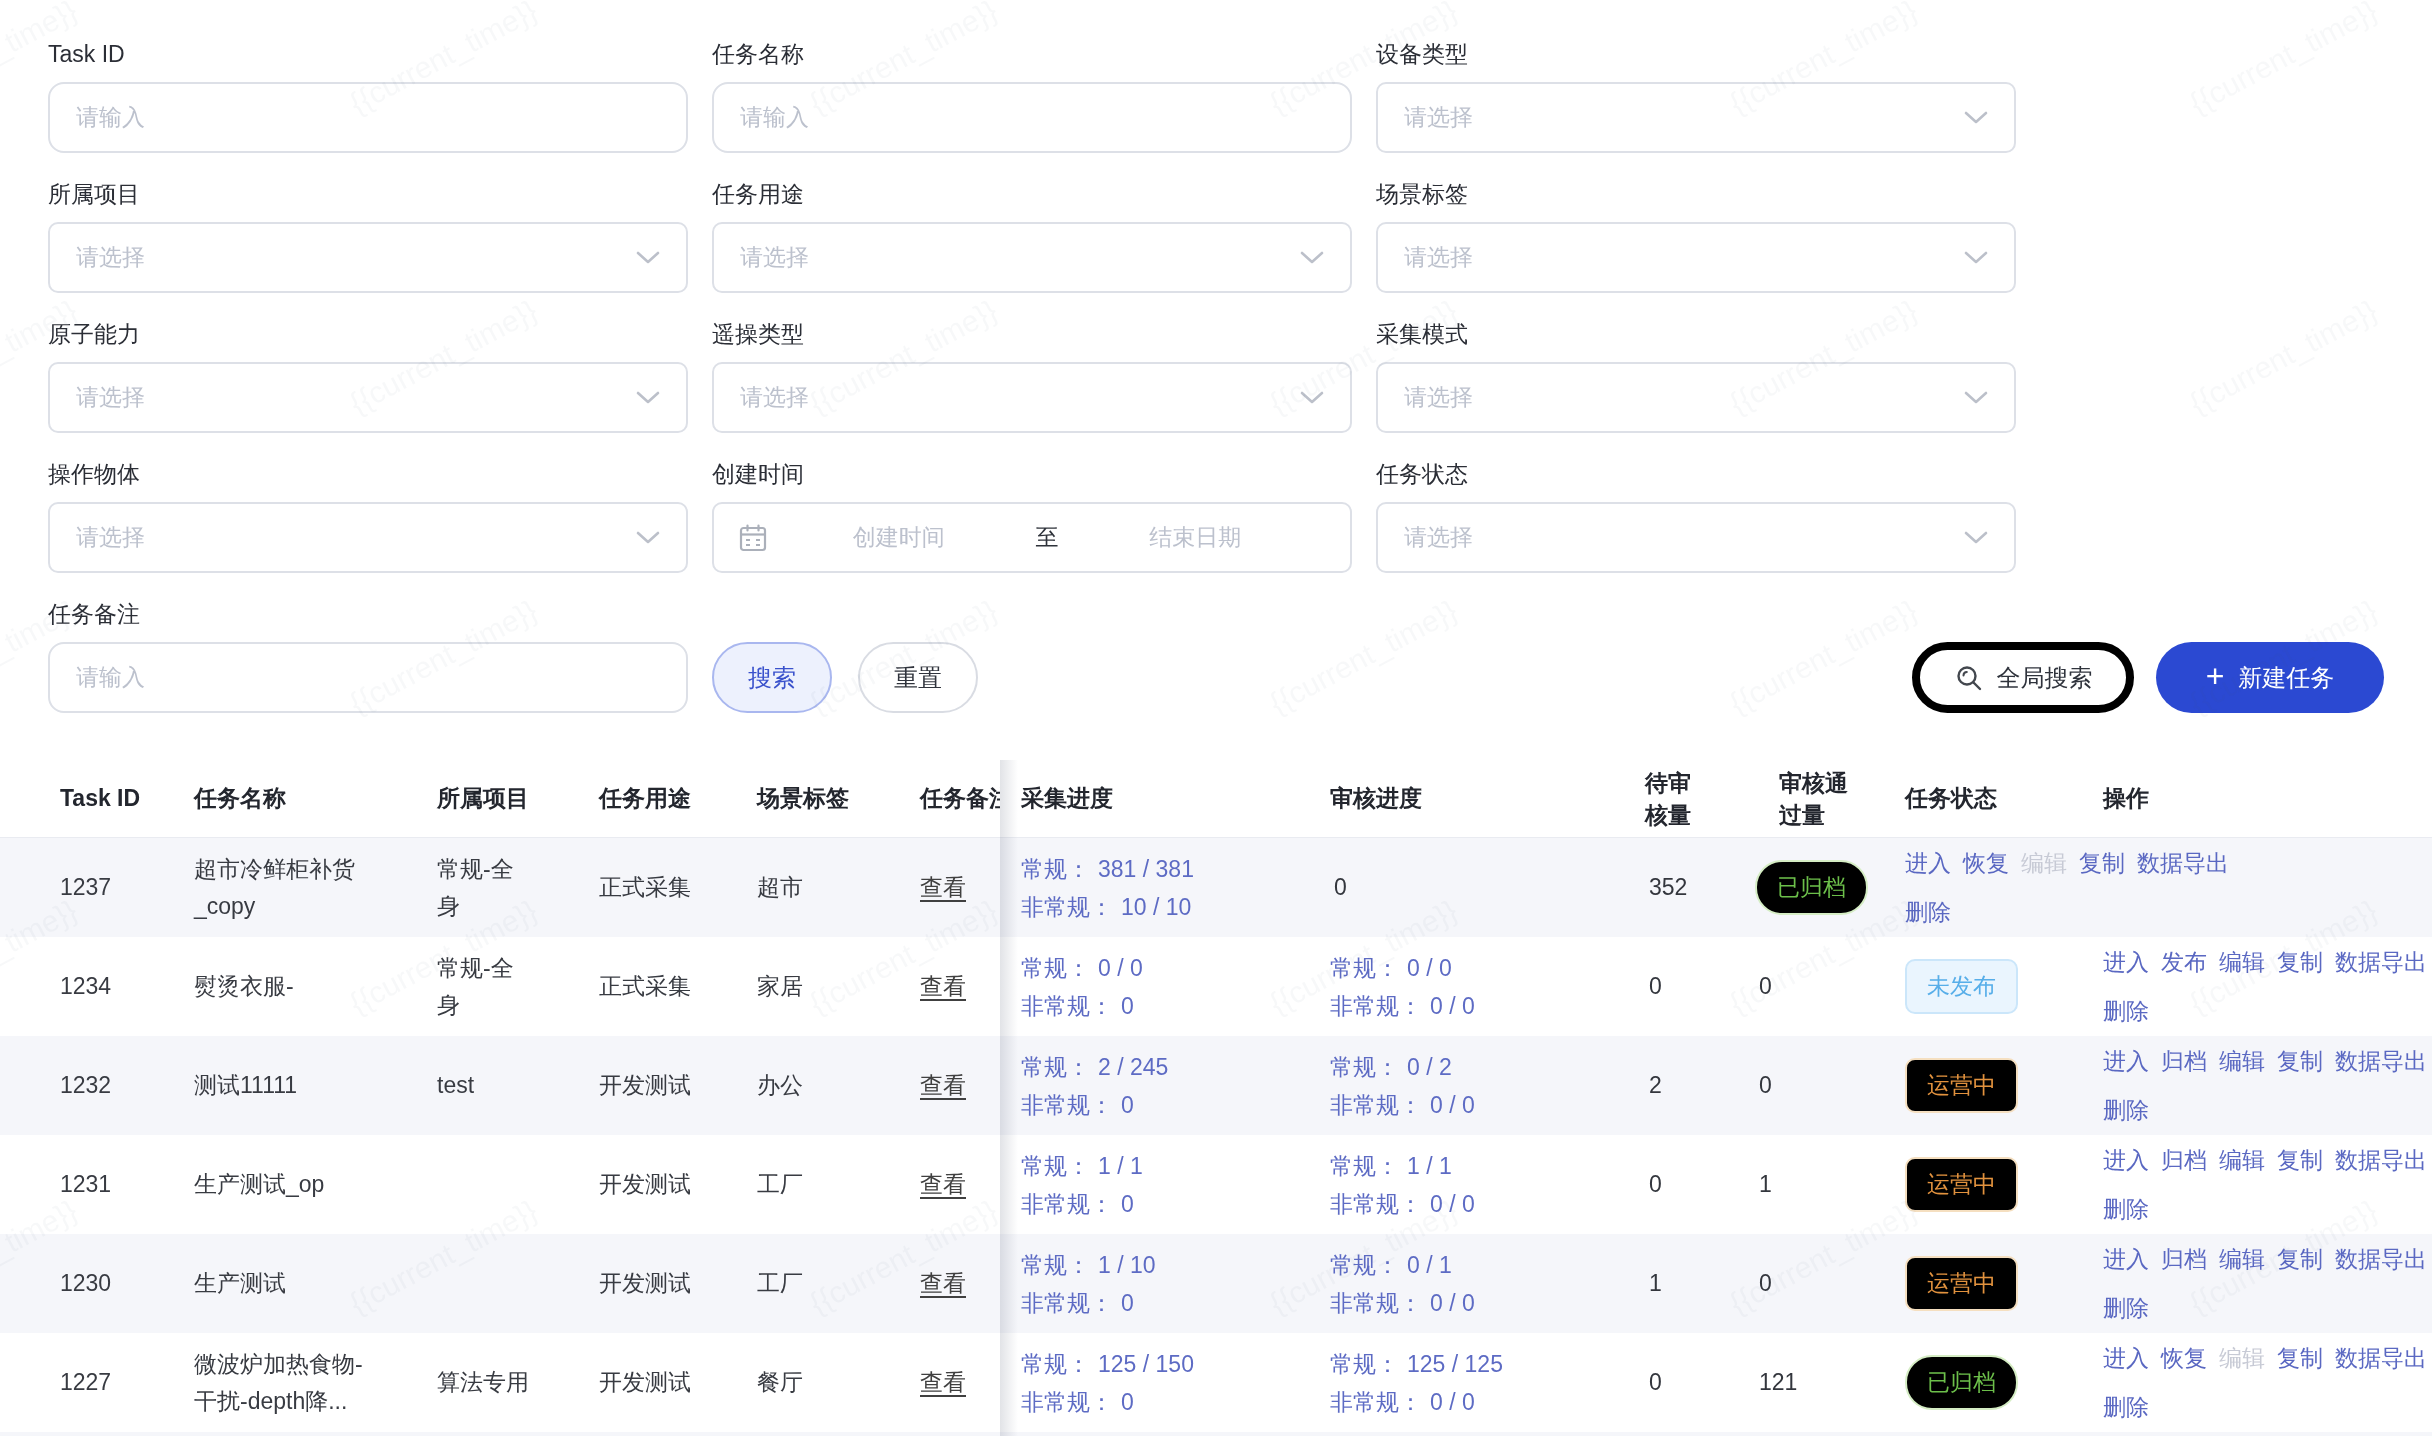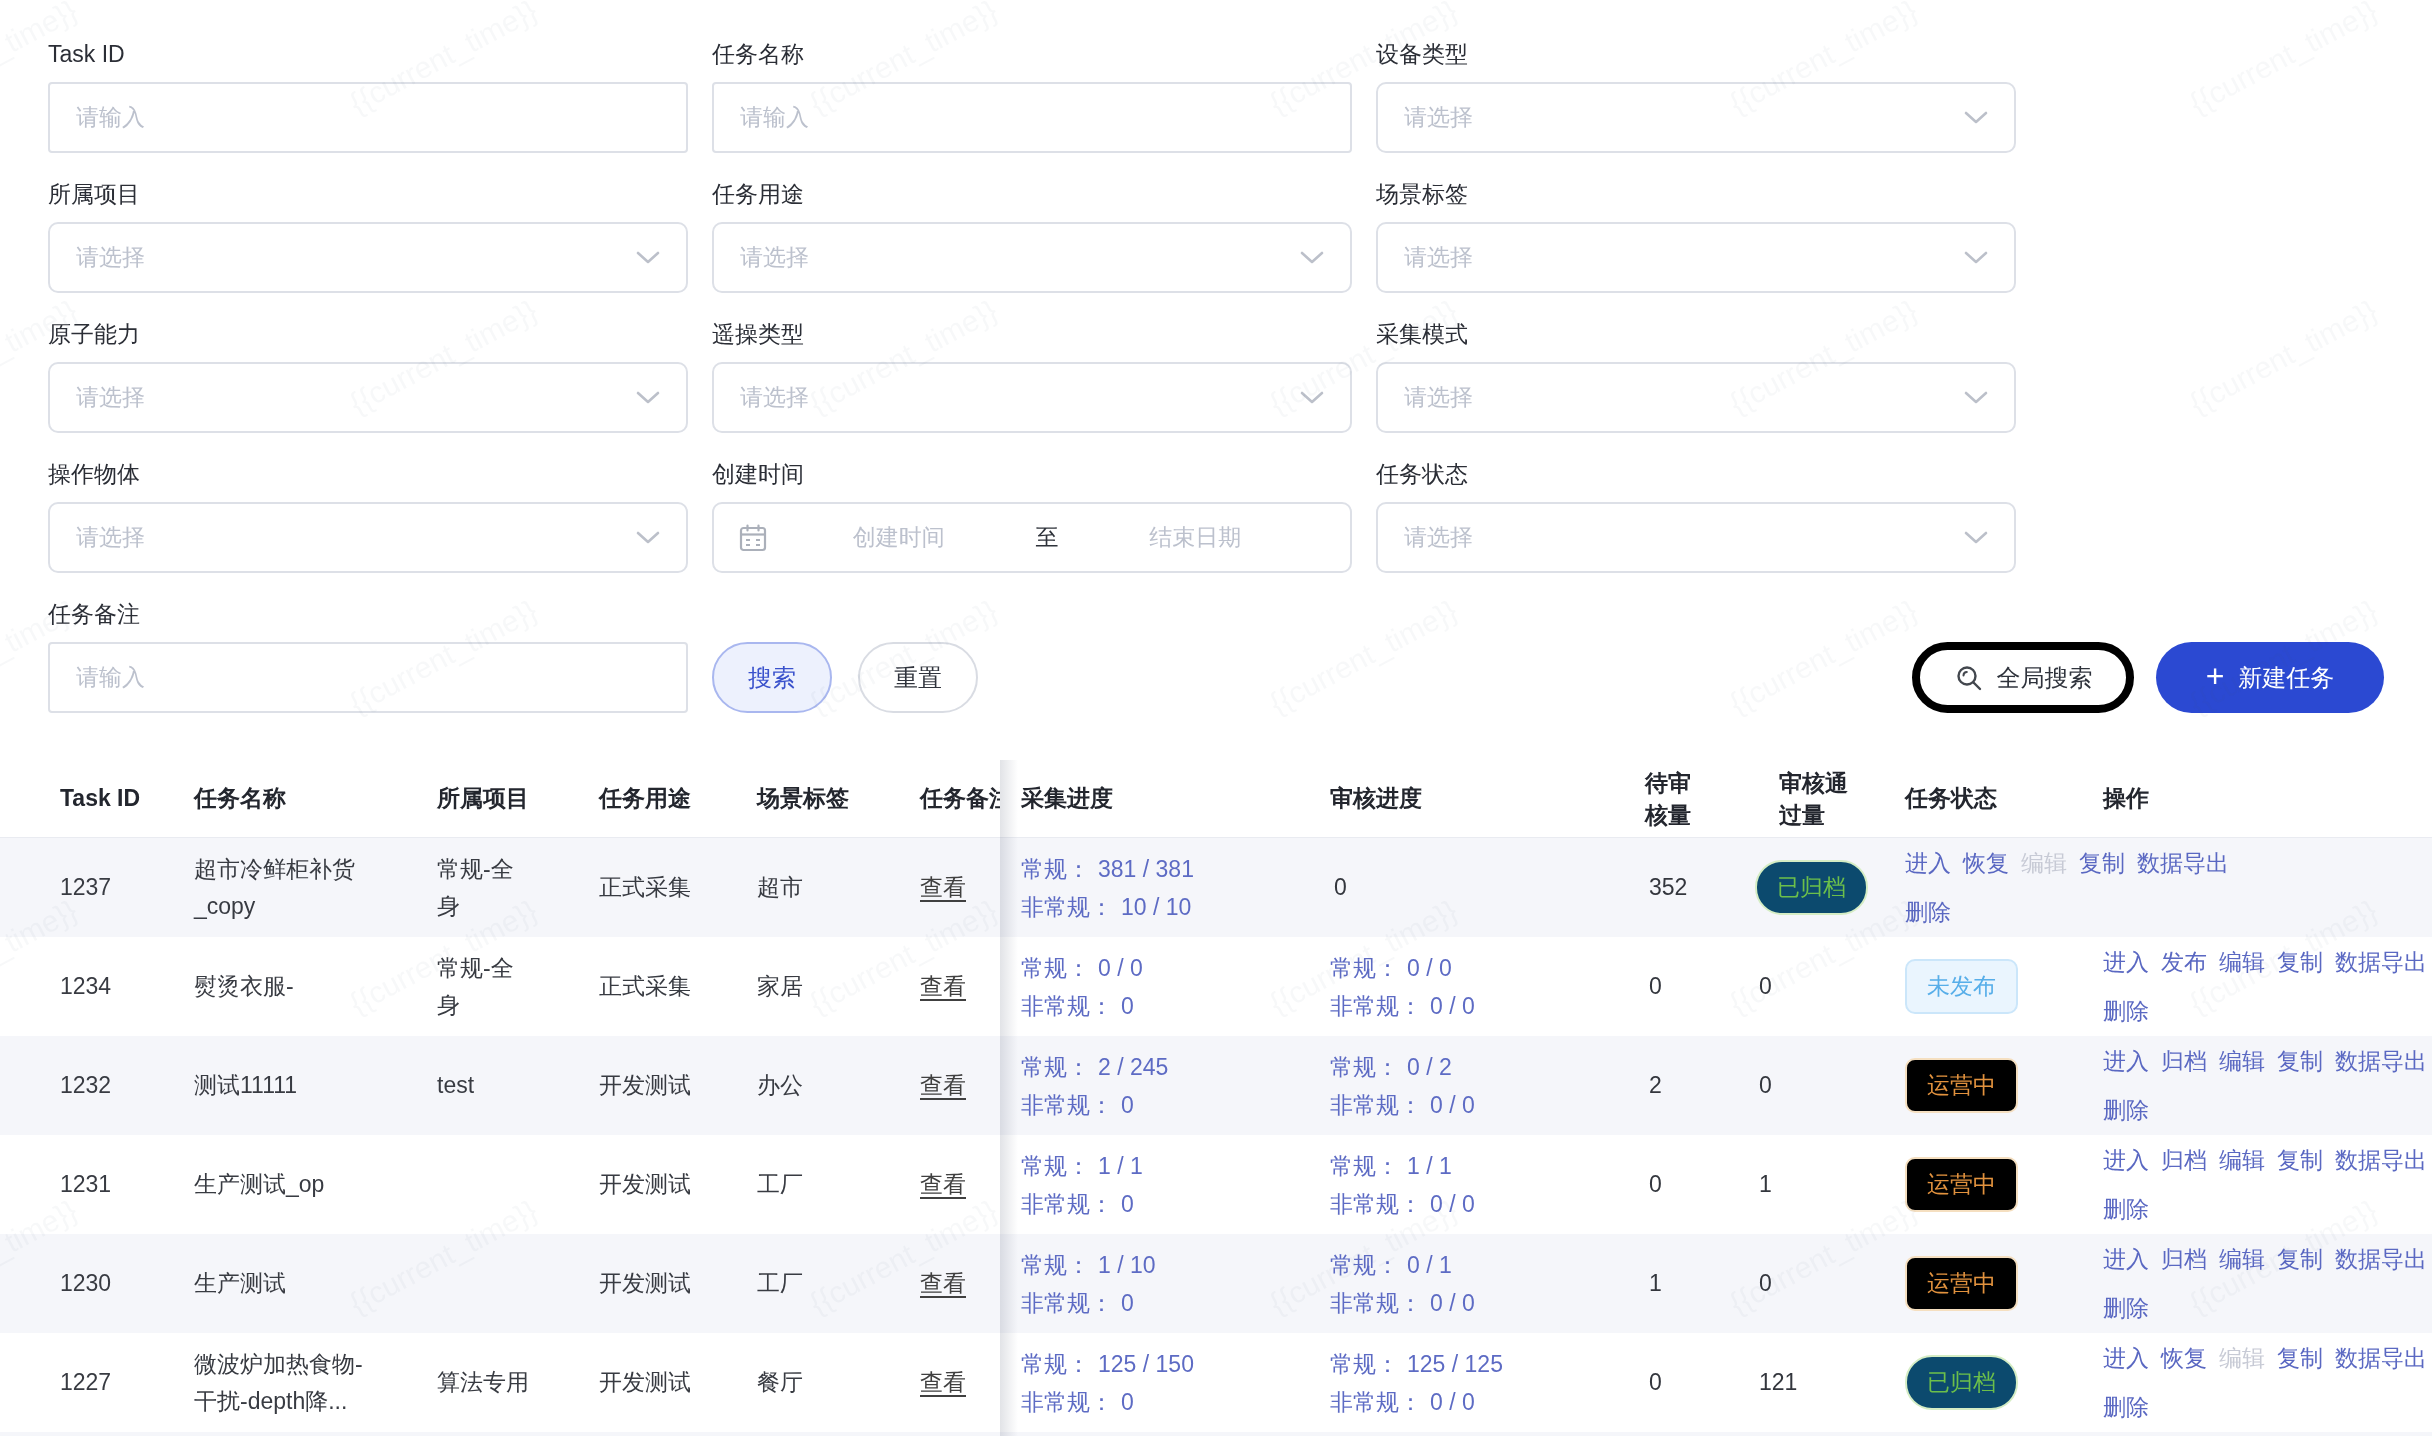--- a/index.html
+++ b/index.html
@@ -9,21 +9,21 @@
   }
   
   .wm-layer{position:absolute;inset:0;pointer-events:none;z-index:6;overflow:hidden;}
   .wm-tile{position:absolute;font-size:30px;color:rgba(80,90,120,0.045);transform:rotate(-28deg);white-space:nowrap;}
   
   .filters{position:absolute;left:48px;top:38px;display:grid;grid-template-columns:640px 640px 640px;column-gap:24px;row-gap:25px;}
   .f-group{display:flex;flex-direction:column;}
   .f-label{font-size:23px;line-height:32px;color:#2b2e36;margin-bottom:12px;}
   .ctl{height:71px;box-sizing:border-box;border:2px solid #dde0e7;border-radius:10px;background:#fff;
        display:flex;align-items:center;padding:0 26px;font-size:23px;color:#bcc1cd;}
-  input.ctl-input{height:71px;box-sizing:border-box;border:2px solid #dde0e7;border-radius:4px;background:#fff;
+  input.ctl-input{height:71px;box-sizing:border-box;border:2px solid #dde0e7;border-radius:16px;background:#fff;
        padding:0 26px;font-size:23px;color:#2c2f37;outline:none;width:100%;font-family:inherit;}
   input.ctl-input::placeholder{color:#bcc1cd;}
   .ctl .chev{margin-left:auto;flex:0 0 auto;}
   .ctl.daterange{padding:0 24px;}
   .ctl.daterange .ph{color:#bcc1cd;}
   .ctl.daterange .ph-start,.ctl.daterange .ph-end{flex:1;text-align:center;}
   .ctl.daterange .sep{color:#2e323a;flex:0 0 auto;padding:0 6px;}
   .f-buttons{display:flex;align-items:flex-end;gap:26px;}
   .btn{height:71px;box-sizing:border-box;border-radius:36px;display:inline-flex;align-items:center;justify-content:center;
        font-size:24px;cursor:pointer;font-family:inherit;}
@@ -49,21 +49,21 @@
   .trow{height:99px;box-sizing:border-box;display:grid;align-items:center;background:#fff;
         font-size:23px;color:#383b42;line-height:37px;}
   .rows .trow:nth-child(odd){background:#f5f6fa;}
   .cell-name{padding-right:58px;}
   .cell-project{padding-right:70px;}
   .view-link{color:#404040;text-decoration:underline;text-underline-offset:5px;cursor:pointer;}
   .progress{font-size:23px;color:#5d6bc4;line-height:38px;}
   .progress .v{margin-left:8px;}
   .cell-num{color:#33363d;padding-left:4px;}
   .badge{display:inline-block;font-size:23px;line-height:23px;padding:14px 20px;border-radius:10px;border:2px solid;}
-  .badge.success{color:#6cbf4a;background:#0c4a6e;border-color:#d5edc4;border-radius:27px;}
+  .badge.success{color:#6cbf4a;background:#000000;border-color:#d5edc4;border-radius:27px;}
   .badge.info{color:#57aee9;background:#eaf5fe;border-color:#cbe6fa;}
   .badge.warning{color:#e2923e;background:#000000;border-color:#f5dfc0;text-align:right;}
   .ops{display:flex;flex-wrap:wrap;column-gap:26px;row-gap:6px;width:330px;gap:12px;}
   .op{color:#5a68c2;cursor:pointer;white-space:nowrap;}
   .op.disabled{color:#c7cad5;cursor:default;}
   svg{display:block;}
 </style>
 </head>
 <body>
 

